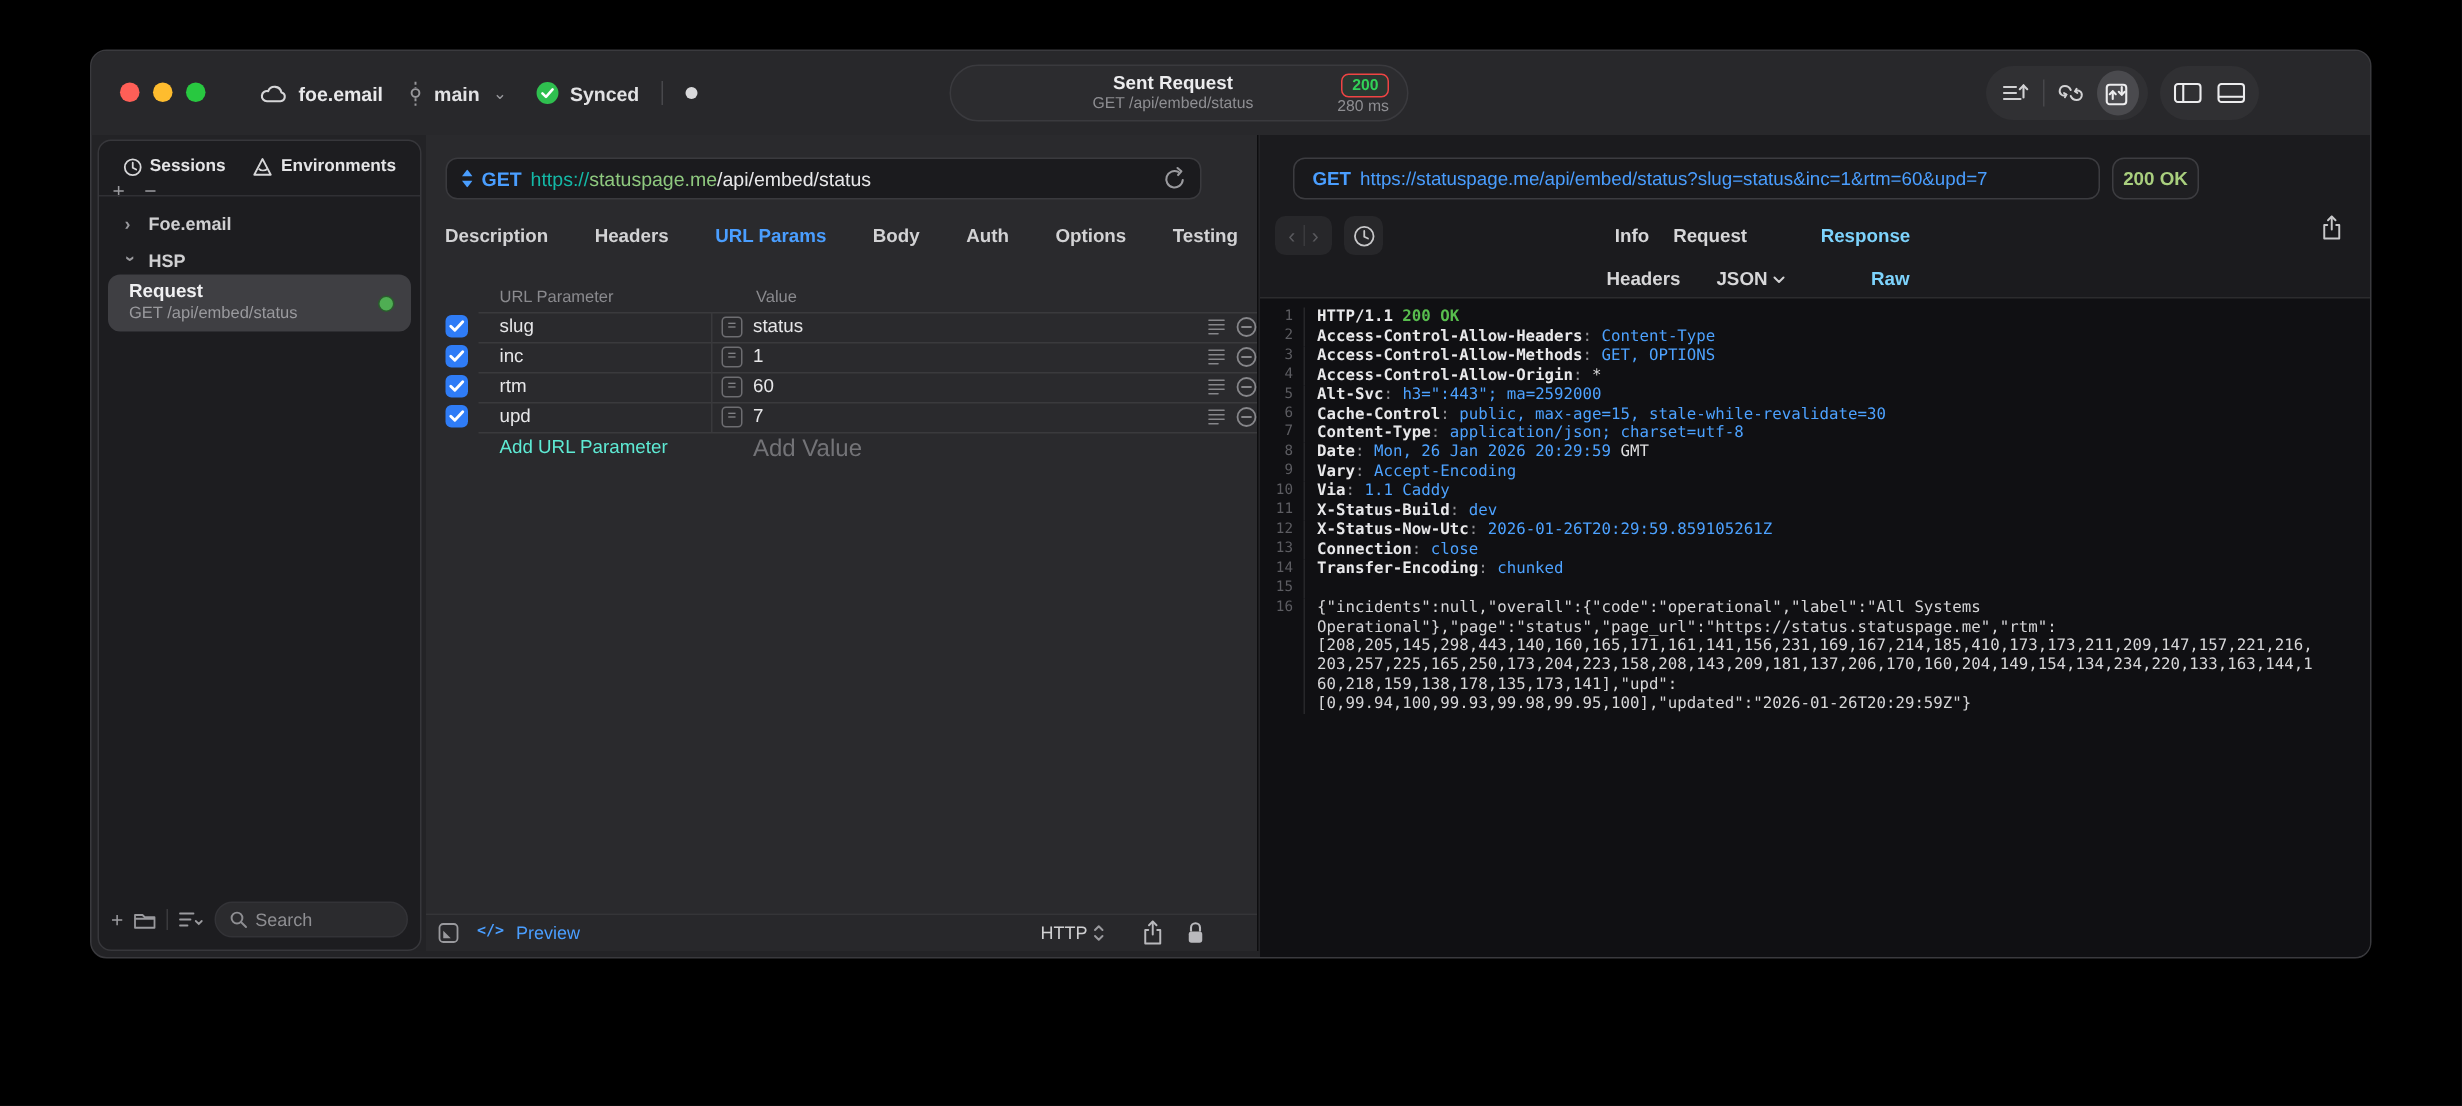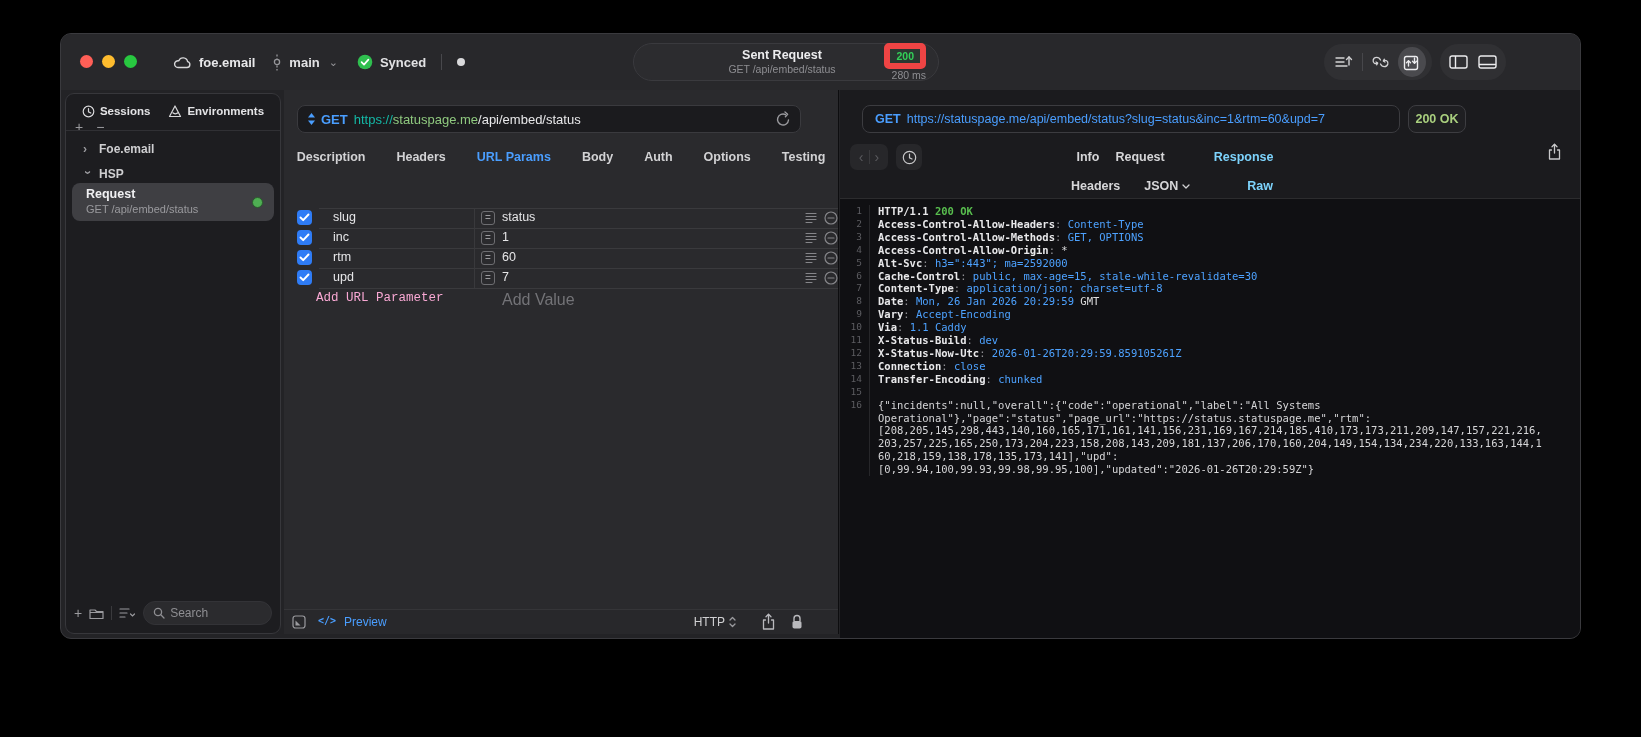--- a/index.html
+++ b/index.html
@@ -21,21 +21,21 @@
   .tb-label2 { color:#e2e2e4; font-size:13px; font-weight:600; }
   .tb-chev { color:#97979b; font-size:11px; margin-left:2px; }
   .tb-div { width:1px; height:16px; background:#48484c; margin:0 8px; }
   .tb-dot { width:8px; height:8px; border-radius:50%; background:#d9d9db; }
   #center-pill { position:absolute; left:572px; top:9px; width:306px; height:38px;
     background:#2c2c2f; border:1px solid #3a3a3e; border-radius:19px; display:flex; align-items:center; }
   #cp-text { flex:1; text-align:center; padding-left:58px; }
   #cp-title { color:#ececee; font-size:12.5px; font-weight:700; line-height:15px; }
   #cp-sub { color:#8e8e92; font-size:10.5px; line-height:13px; }
   #cp-right { width:66px; padding-right:12px; text-align:right; }
-  #cp-badge { display:inline-block; color:#32d158; border:6px solid #ef4444; border-radius:5px;
+  #cp-badge { display:inline-block; color:#32d158; border:1px solid #ef4444; border-radius:5px;
     font-size:10.5px; font-weight:700; padding:0 6px; line-height:14px; background:rgba(48,209,88,.07); }
   #cp-time { color:#8e8e92; font-size:10.5px; line-height:13px; }
   .tb-group { position:absolute; top:10px; height:36px; background:#303033; border-radius:18px;
     display:flex; align-items:center; padding:0 6px; gap:4px; }
   #tb-group1 { right:148px; width:108px; }
   #tb-group2 { right:74px; width:66px; }
   .tb-btn { width:30px; height:30px; border-radius:50%; display:flex; align-items:center; justify-content:center; }
   .tb-btn.hl { background:#4a4a4e; }
   .tb-vdiv { width:1px; height:18px; background:#47474b; }
 
@@ -81,21 +81,21 @@
     background:#2f7cf6; display:flex; align-items:center; justify-content:center; }
   .pname { position:absolute; left:49px; top:2px; color:#e6e6e8; font-size:12.5px; }
   .colsep { position:absolute; left:190px; top:0; bottom:0; width:1px; background:#39393c; }
   .eqicon { position:absolute; left:197px; top:3px; width:14px; height:14px; border:1px solid #6d6d71;
     border-radius:3px; color:#9b9b9f; font-size:10px; line-height:12px; text-align:center; }
   .pvalue { position:absolute; left:218px; top:2px; color:#e6e6e8; font-size:12.5px; }
   .rowlines { position:absolute; left:521px; top:4px; }
   .rowminus { position:absolute; left:540px; top:3px; }
   .addrow { position:relative; height:20px; }
   .addrow .sep { position:absolute; left:35px; right:0; top:0; height:1px; background:#3a3a3d; }
-  #add-name { position:absolute; left:32px; top:3px; color:#f9a8d4; font-size:12.5px;font-family:Liberation Mono, monospace; }
+  #add-name { position:absolute; left:49px; top:3px; color:#5eead4; font-size:12.5px; }
   #add-value { position:absolute; left:218px; top:3px; color:#737377; font-size:16px; }
   #req-footer { position:absolute; left:0; right:0; bottom:0; height:25px; background:#28282b;
     border-top:1px solid #353538; }
   #ft-corner { position:absolute; left:8px; top:5px; }
   #ft-code { position:absolute; left:34px; top:5px; color:#4a9eff; font-family:"DejaVu Sans Mono", monospace;
     font-size:10px; font-weight:700; }
   #ft-preview { position:absolute; left:60px; top:5px; color:#4a9eff; font-size:12px; }
   #ft-http { position:absolute; right:102px; top:5px; color:#d0d0d2; font-size:12px; display:flex; gap:4px; align-items:center; }
   #ft-share { position:absolute; right:62px; top:3px; }
   #ft-lock { position:absolute; right:34px; top:3px; }
@@ -318,20 +318,24 @@
     <div id="req-tabs">
         <span class="mtab">Description</span>
         <span class="mtab">Headers</span>
         <span class="mtab on">URL Params</span>
         <span class="mtab">Body</span>
         <span class="mtab">Auth</span>
         <span class="mtab">Options</span>
         <span class="mtab">Testing</span>
       </div>
 
+    <div id="ptable-head">
+      <span id="col-name">URL Parameter</span>
+      <span id="col-value">Value</span>
+    </div>
     <div id="ptable">
         <div class="prow">
           <div class="sep"></div>
           <span class="pcheck">
             <svg width="11" height="9" viewBox="0 0 11 9">
               <polyline points="1.5,4.5 4.2,7.2 9.5,1.5" fill="none" stroke="#fff" stroke-width="1.9" stroke-linecap="round" stroke-linejoin="round"></polyline>
             </svg>
           </span>
           <span class="pname">slug</span>
           <span class="colsep"></span>

